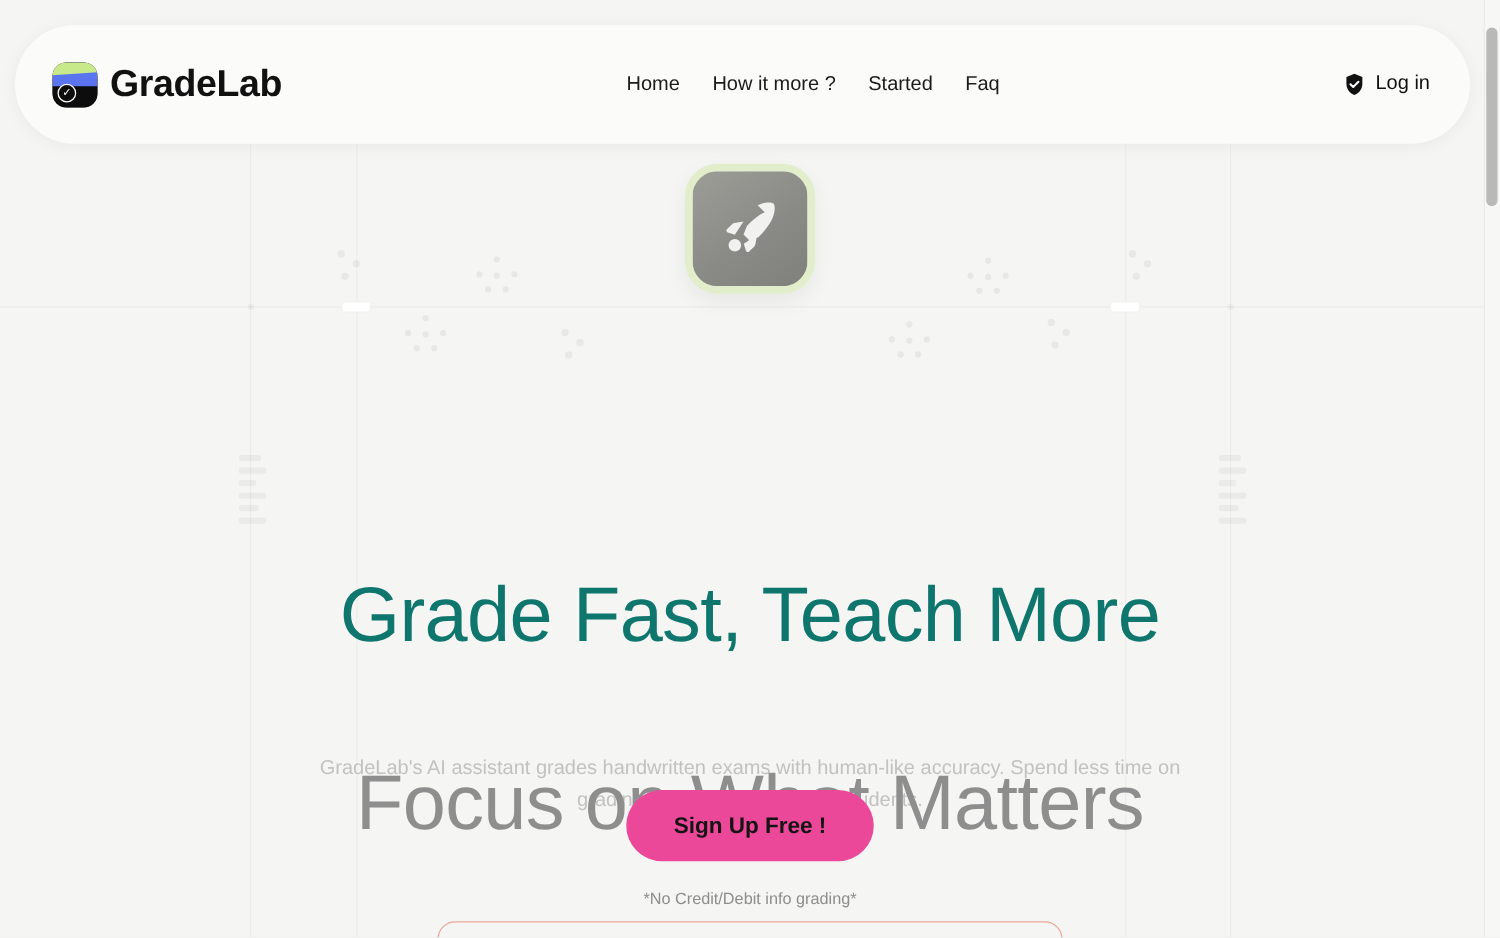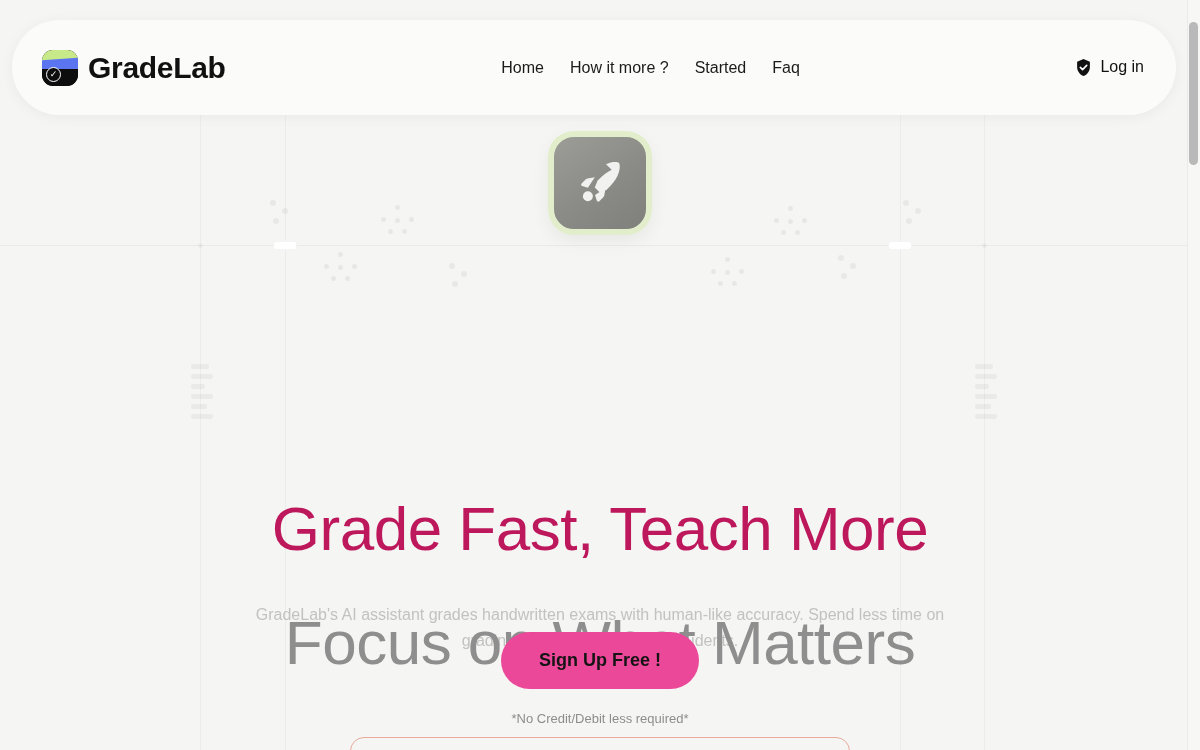--- a/index.html
+++ b/index.html
@@ -173,24 +173,23 @@
     box-shadow:0 6px 18px rgba(0,0,0,0.06);
   }
   .hero-badge svg { width:52px; height:52px; display:block; }
 
   .hero-title {
     position:absolute;
     left:0; right:0; top:455px;
     text-align:center;
     font-size:62px; line-height:1.24;
     font-weight:normal;
-    color:#be185d;
+    color:#0f766e;
     letter-spacing:-0.5px;
     padding:0 200px;
-    margin-top:36px;
   }
   .hero-sub {
     position:absolute;
     left:0; right:0; top:602px;
     text-align:center;
     font-size:16px; line-height:1.62;
     color:#c2c2c2;
     padding:0 250px;
   }
   .hero-title-2 {
@@ -348,21 +347,21 @@
     </div>
 
     <h1 class="hero-title">Grade Fast, Teach More</h1>
 
     <p class="hero-sub">GradeLab's AI assistant grades handwritten exams with human-like accuracy. Spend less time on grading, more time educating students.</p>
 
     <div class="hero-title-2">Focus on What Matters</div>
 
     <div class="hero-actions">
       <button class="btn-signup">Sign Up Free !</button>
-      <div class="fineprint">*No Credit/Debit less required*</div>
+      <div class="fineprint">*No Credit/Debit info grading*</div>
     </div>
 
     <div class="pink-panel"></div>
   </div>
 
   <div class="navbar">
 
     <div class="brand">
       <div class="brand-mark">
         <div class="band-green"></div>

